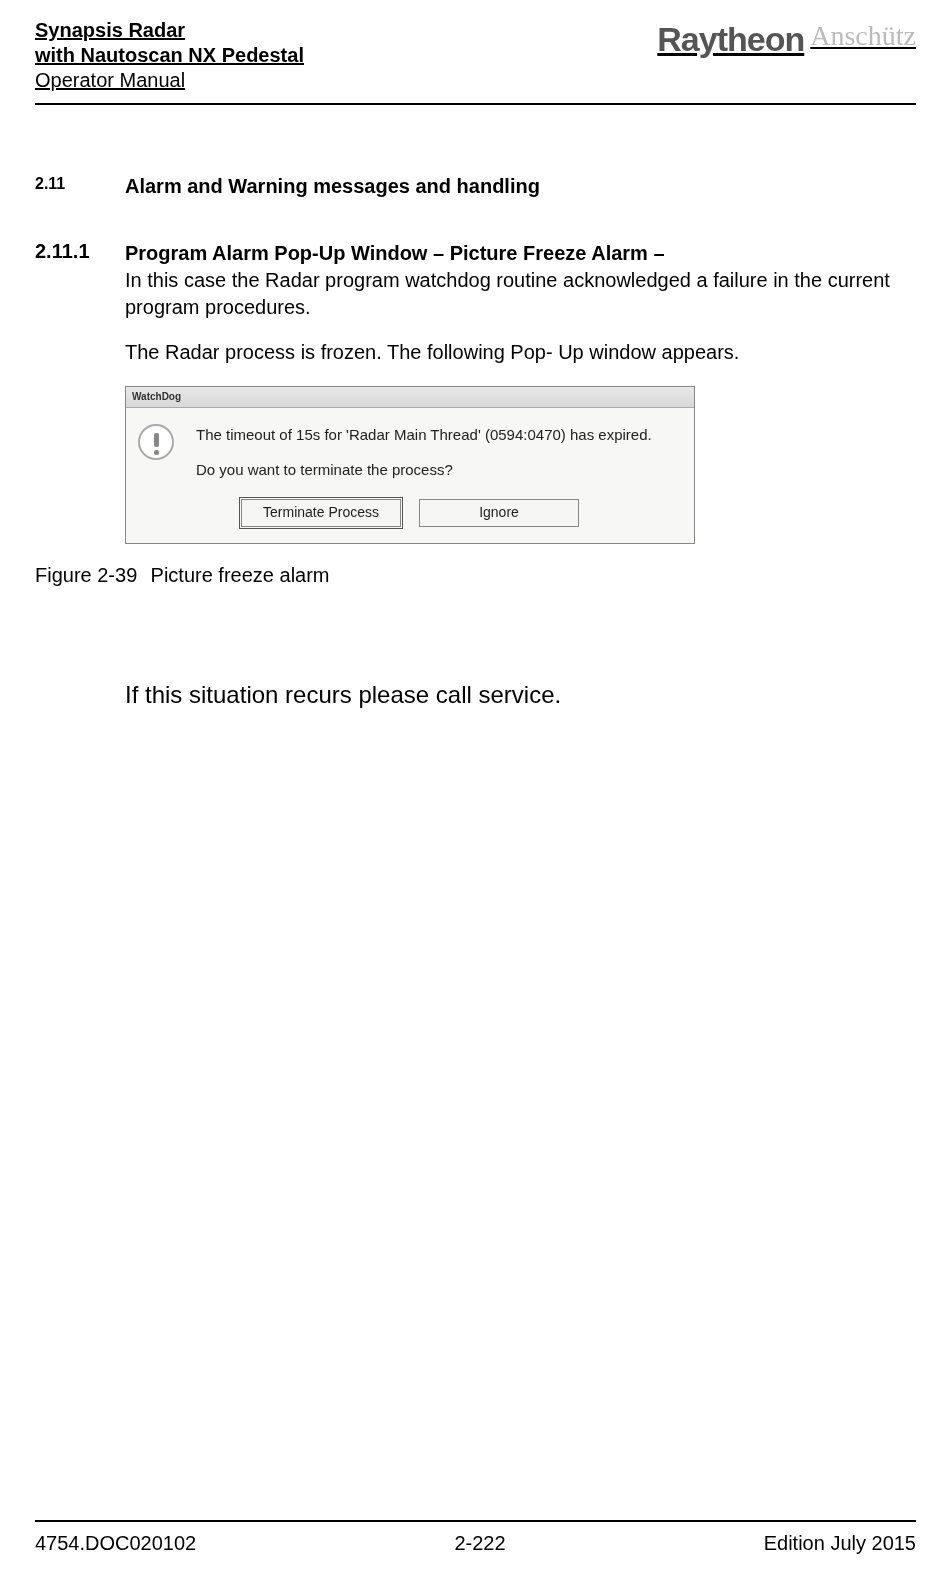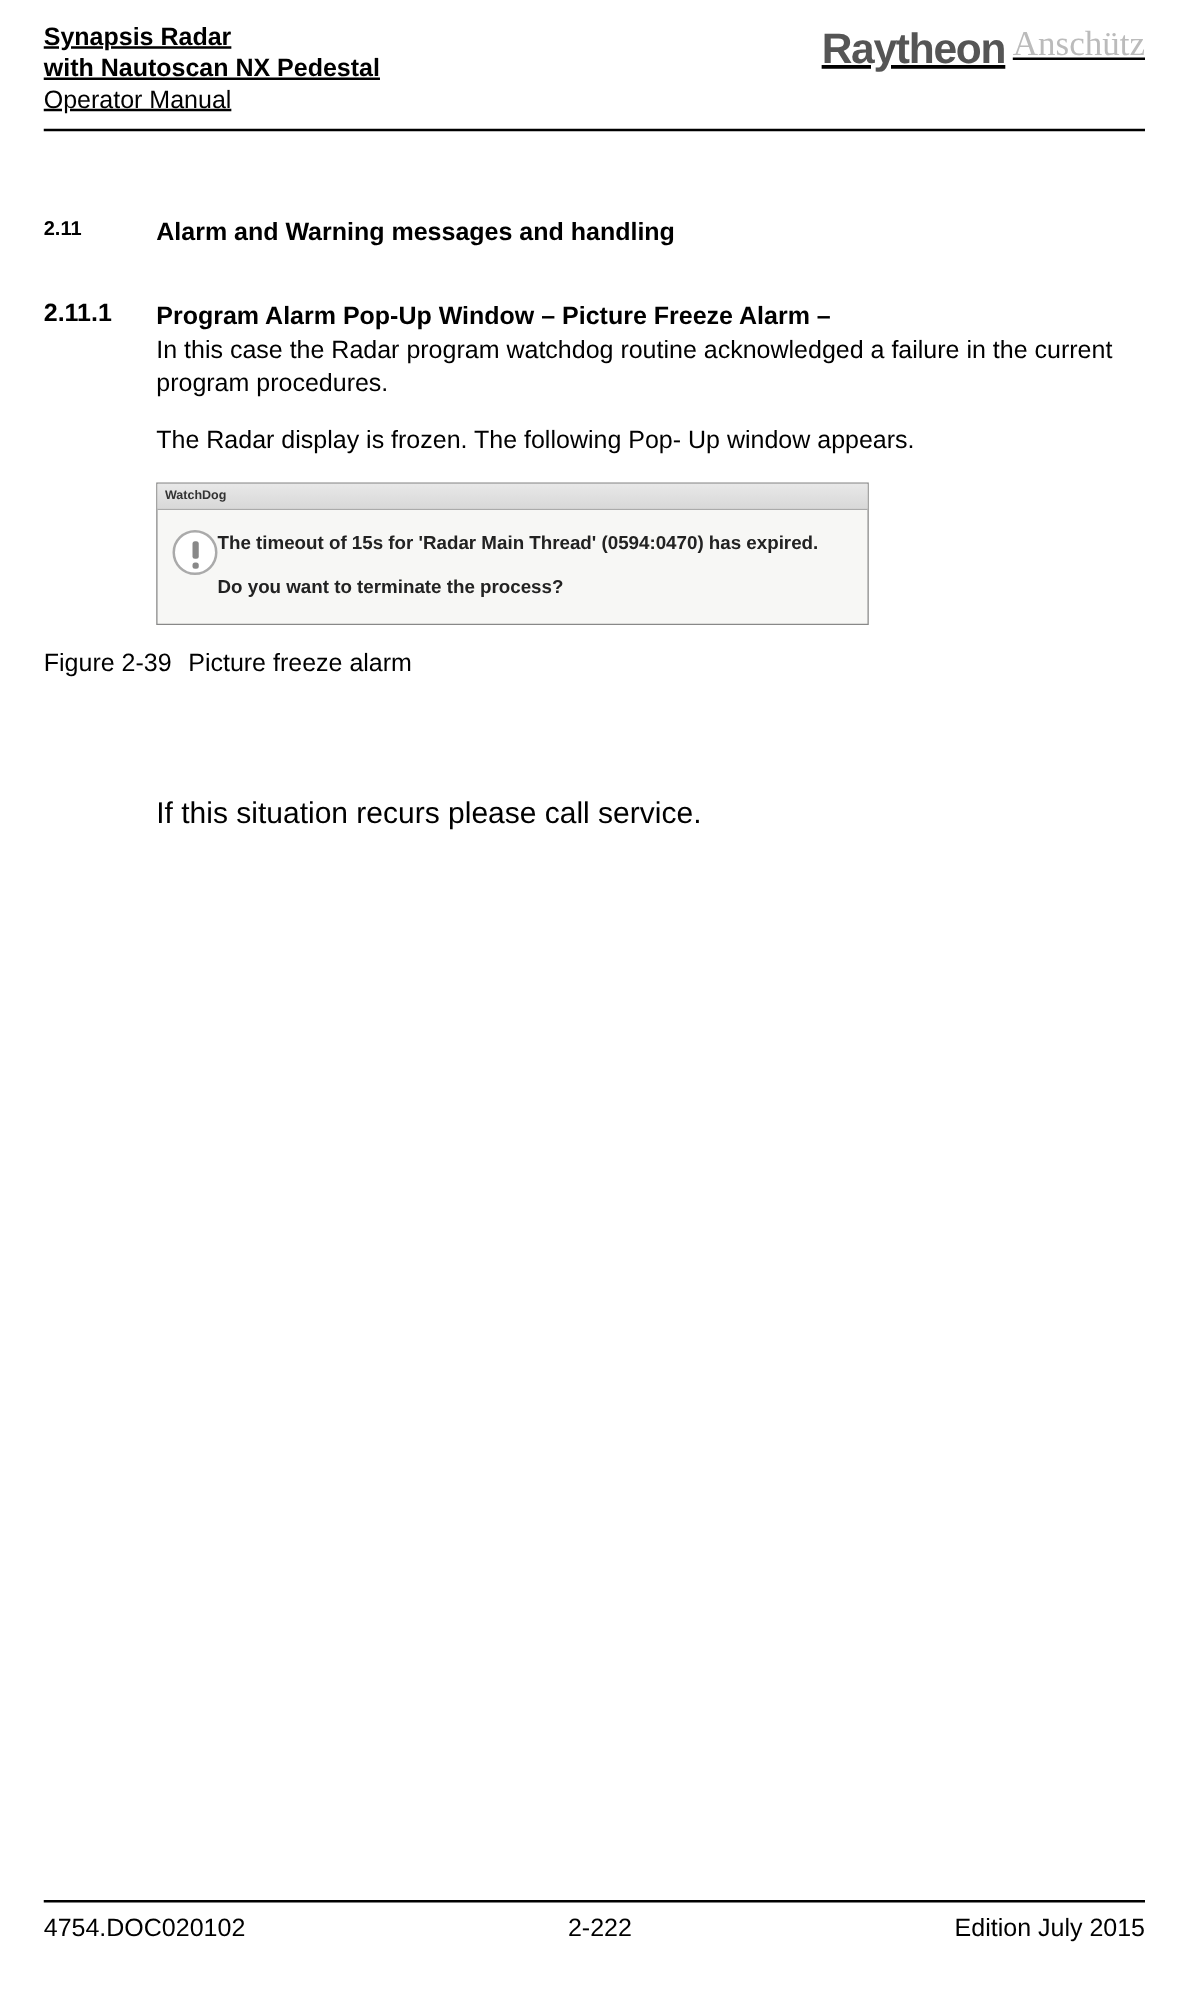--- a/index.html
+++ b/index.html
@@ -17,21 +17,21 @@
   .section-row { display: flex; margin-bottom: 42px; }
   .section-num { width: 90px; flex-shrink: 0; font-size: 16px; font-weight: bold; }
   .section-title { font-size: 20px; font-weight: bold; }
   .sub-row { display: flex; }
   .sub-num { width: 90px; flex-shrink: 0; font-size: 20px; font-weight: bold; }
   .sub-body { flex: 1; font-size: 20px; line-height: 1.35; }
   .sub-body .sub-title { font-weight: bold; }
   .para { margin-top: 18px; font-size: 20px; line-height: 1.35; }
   .screenshot-box { margin: 20px 0 0 0; width: 570px; border: 1px solid #888; background: #f7f7f5; font-family: Tahoma, Arial, sans-serif; color: #333; }
   .sc-title { background: linear-gradient(#e8e8e8,#d8d8d8); font-size: 10px; font-weight: bold; padding: 3px 6px; color: #333; border-bottom: 1px solid #aaa; }
-  .sc-body { padding: 14px 12px 16px 12px; display: flex; gap: 0; font-weight: bold; }
+  .sc-body { padding: 14px 12px 16px 12px; display: flex; gap: 22px; }
   .sc-icon { width: 36px; height: 36px; border-radius: 50%; background: #fff; border: 2px solid #aaa; position: relative; flex-shrink: 0; margin-top: 2px; display:flex; align-items:center; justify-content:center; }
   .sc-icon::before { content: ""; width: 5px; height: 14px; background: #888; position: absolute; top: 7px; border-radius: 2px; }
   .sc-icon::after { content: ""; width: 5px; height: 5px; background: #888; position: absolute; top: 24px; border-radius: 2px; }
   .sc-text { font-size: 15px; line-height: 1.7; color: #222; }
   .sc-buttons { display: flex; justify-content: center; gap: 18px; padding: 0 0 16px 0; }
   .sc-btn { font-family: Tahoma, Arial, sans-serif; font-size: 14px; width: 160px; height: 28px; background: #f6f6f4; border: 1px solid #888; display: flex; align-items: center; justify-content: center; color: #222; }
   .sc-btn.primary { outline: 1px solid #555; outline-offset: 1px; }
   .figure-caption { margin-top: 20px; font-size: 20px; }
   .figure-caption .fig-num { display: inline-block; width: 110px; }
   .after-para { margin-top: 94px; margin-left: 90px; font-size: 24px; }
@@ -62,31 +62,35 @@
       <div class="section-num">2.11</div>
       <div class="section-title">Alarm and Warning messages and handling</div>
     </div>
 
     <div class="sub-row">
       <div class="sub-num">2.11.1</div>
       <div class="sub-body">
         <span class="sub-title">Program Alarm Pop-Up Window – Picture Freeze Alarm –</span>
         <br>
         <span>In this case the Radar program watchdog routine acknowledged a failure in the current program procedures.</span>
-        <div class="para">The Radar display is frozen. The following Pop- Up window appears.</div>
+        <div class="para">The Radar process is frozen. The following Pop- Up window appears.</div>
 
         <div class="screenshot-box">
           <div class="sc-title">WatchDog</div>
           <div class="sc-body">
             <div class="sc-icon"></div>
             <div class="sc-text">
               <div>The timeout of 15s for 'Radar Main Thread' (0594:0470) has expired.</div>
               <div style="height:10px"></div>
               <div>Do you want to terminate the process?</div>
             </div>
+          </div>
+          <div class="sc-buttons">
+            <div class="sc-btn primary">Terminate Process</div>
+            <div class="sc-btn">Ignore</div>
           </div>
         </div>
       </div>
     </div>
 
     <div class="figure-caption">
       <span class="fig-num">Figure 2-39</span>
       <span>Picture freeze alarm</span>
     </div>
 

